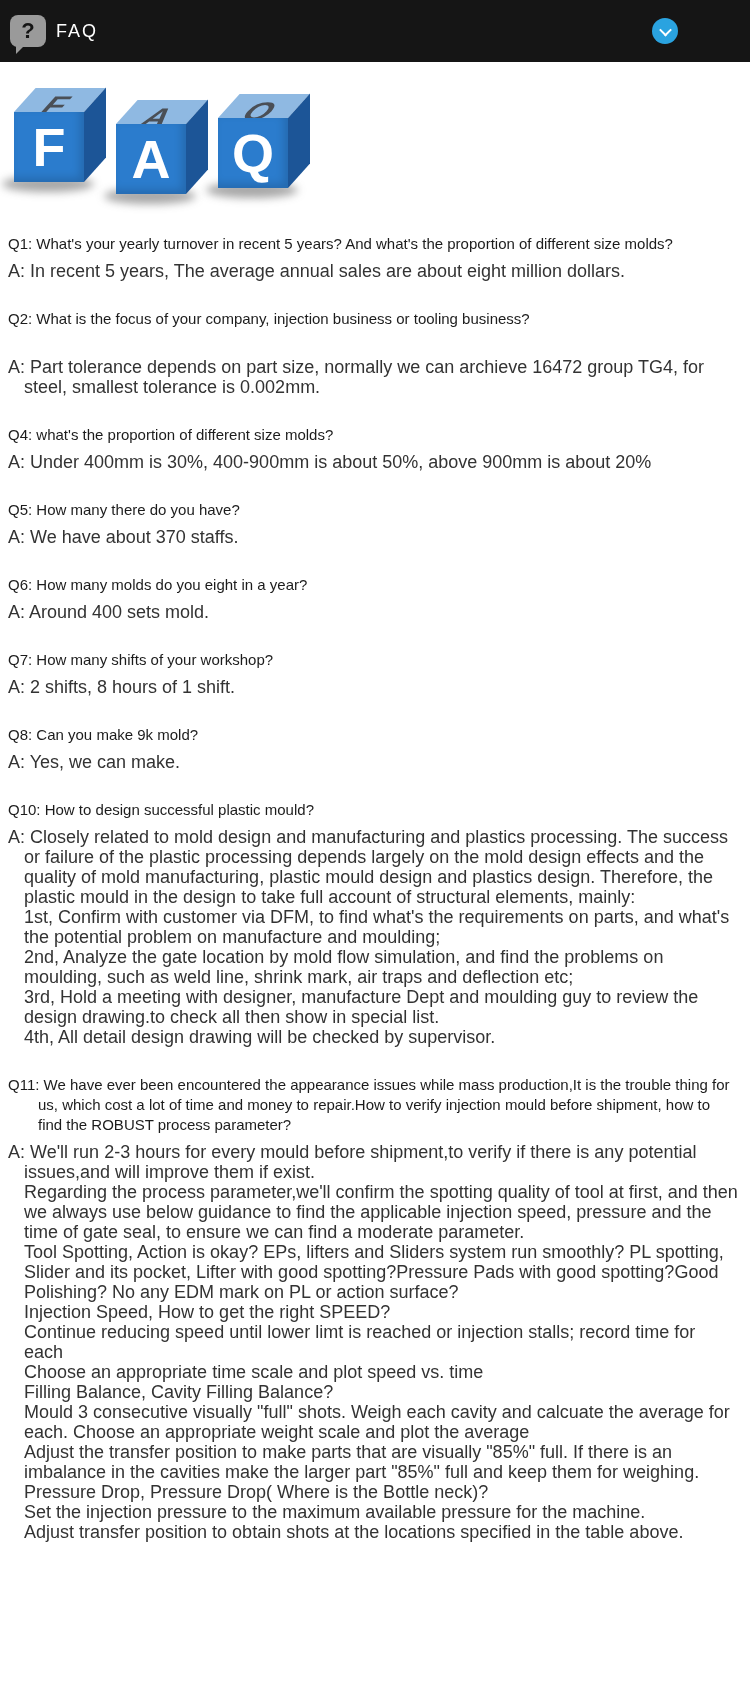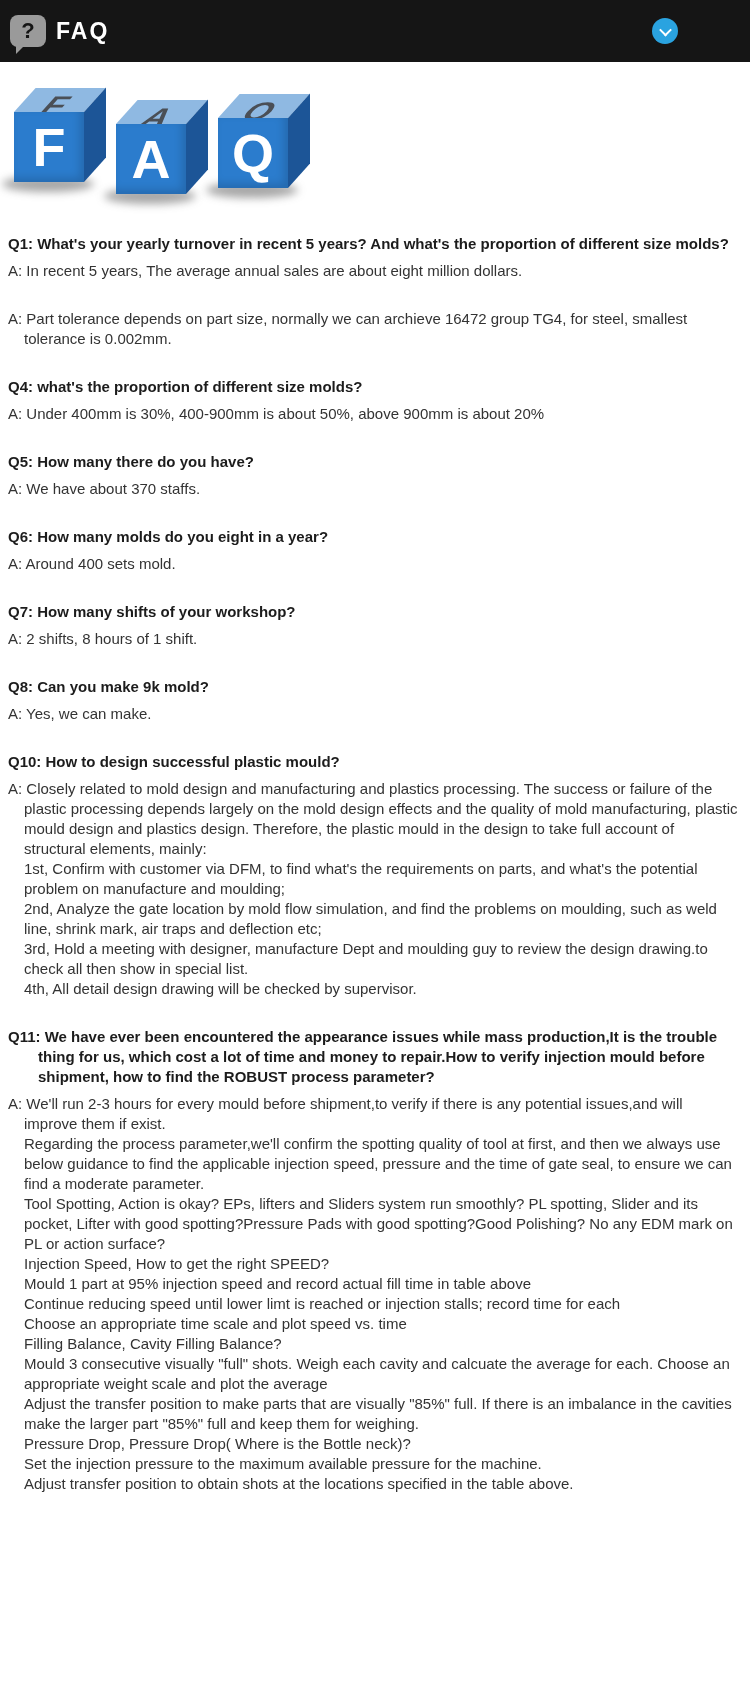--- a/index.html
+++ b/index.html
@@ -38,22 +38,22 @@
     border-top-color:#9a9a9a;
     border-left-color:#9a9a9a;
   }
   .bubble-q {
     color:#151515;
     font-size:22px;
     font-weight:bold;
   }
   .header-title {
     color:#ffffff;
-    font-size:23px;
-    font-weight:bold;
+    font-size:18px;
+    font-weight:normal;
     letter-spacing:2px;
   }
   .scroll-btn {
     position:absolute;
     right:72px; top:50%;
     transform:translateY(-50%);
     width:26px; height:26px;
     border-radius:50%;
     border:none;
     background:#2aa3e0;
@@ -122,30 +122,30 @@
   .cube-0 { left:6px;  top:36px; z-index:1; }
   .cube-1 { left:108px; top:48px; z-index:2; }
   .cube-2 { left:210px; top:42px; z-index:3; }
 
   
   .faq-list {
     padding:0 12px 24px 8px;
   }
   .faq-item { margin-bottom:28px; }
   .question {
-    font-weight:bold;
+    font-weight:normal;
     color:#1c1c1c;
     font-size:15px;
     line-height:20px;
     padding-left:30px;
     text-indent:-30px;
     margin-bottom:7px;
   }
   .answer p {
-    font-size:15px;
+    font-size:18px;
     line-height:20px;
     color:#333333;
   }
   .answer .a-first {
     padding-left:16px;
     text-indent:-16px;
   }
   .answer .a-cont {
     padding-left:16px;
   }
@@ -192,20 +192,21 @@
 
 <div class="faq-list">
   <div class="faq-item">
     <div class="question">Q1: What's your yearly turnover in recent 5 years? And what's the proportion of different size molds?</div>
     <div class="answer">
         <p class="a-first">A: In recent 5 years, The average annual sales are about eight million dollars.</p>
       </div>
   </div>
 
   <div class="faq-item">
+    <div class="question">Q2: What is the focus of your company, injection business or tooling business?</div>
   </div>
 
   <div class="faq-item">
     <div class="answer">
         <p class="a-first">A: Part tolerance depends on part size, normally we can archieve 16472 group TG4, for steel, smallest tolerance is 0.002mm.</p>
       </div>
   </div>
 
   <div class="faq-item">
     <div class="question">Q4: what's the proportion of different size molds?</div>
@@ -254,21 +255,20 @@
       </div>
   </div>
 
   <div class="faq-item">
     <div class="question">Q11: We have ever been encountered the appearance issues while mass production,It is the trouble thing for us, which cost a lot of time and money to repair.How to verify injection mould before shipment, how to find the ROBUST process parameter?</div>
     <div class="answer">
         <p class="a-first">A: We'll run 2-3 hours for every mould before shipment,to verify if there is any potential issues,and will improve them if exist.</p>
         <p class="a-cont">Regarding the process parameter,we'll confirm the spotting quality of tool at first, and then we always use below guidance to find the applicable injection speed, pressure and the time of gate seal, to ensure we can find a moderate parameter.</p>
         <p class="a-cont">Tool Spotting, Action is okay? EPs, lifters and Sliders system run smoothly? PL spotting, Slider and its pocket, Lifter with good spotting?Pressure Pads with good spotting?Good Polishing? No any EDM mark on PL or action surface?</p>
         <p class="a-cont">Injection Speed, How to get the right SPEED?</p>
-        <p class="a-cont">Mould 1 part at 95% injection speed and record actual fill time in table above</p>
         <p class="a-cont">Continue reducing speed until lower limt is reached or injection stalls; record time for each</p>
         <p class="a-cont">Choose an appropriate time scale and plot speed vs. time</p>
         <p class="a-cont">Filling Balance, Cavity Filling Balance?</p>
         <p class="a-cont">Mould 3 consecutive visually "full" shots. Weigh each cavity and calcuate the average for each. Choose an appropriate weight scale and plot the average</p>
         <p class="a-cont">Adjust the transfer position to make parts that are visually "85%" full. If there is an imbalance in the cavities make the larger part "85%" full and keep them for weighing.</p>
         <p class="a-cont">Pressure Drop, Pressure Drop( Where is the Bottle neck)?</p>
         <p class="a-cont">Set the injection pressure to the maximum available pressure for the machine.</p>
         <p class="a-cont">Adjust transfer position to obtain shots at the locations specified in the table above.</p>
       </div>
   </div>

